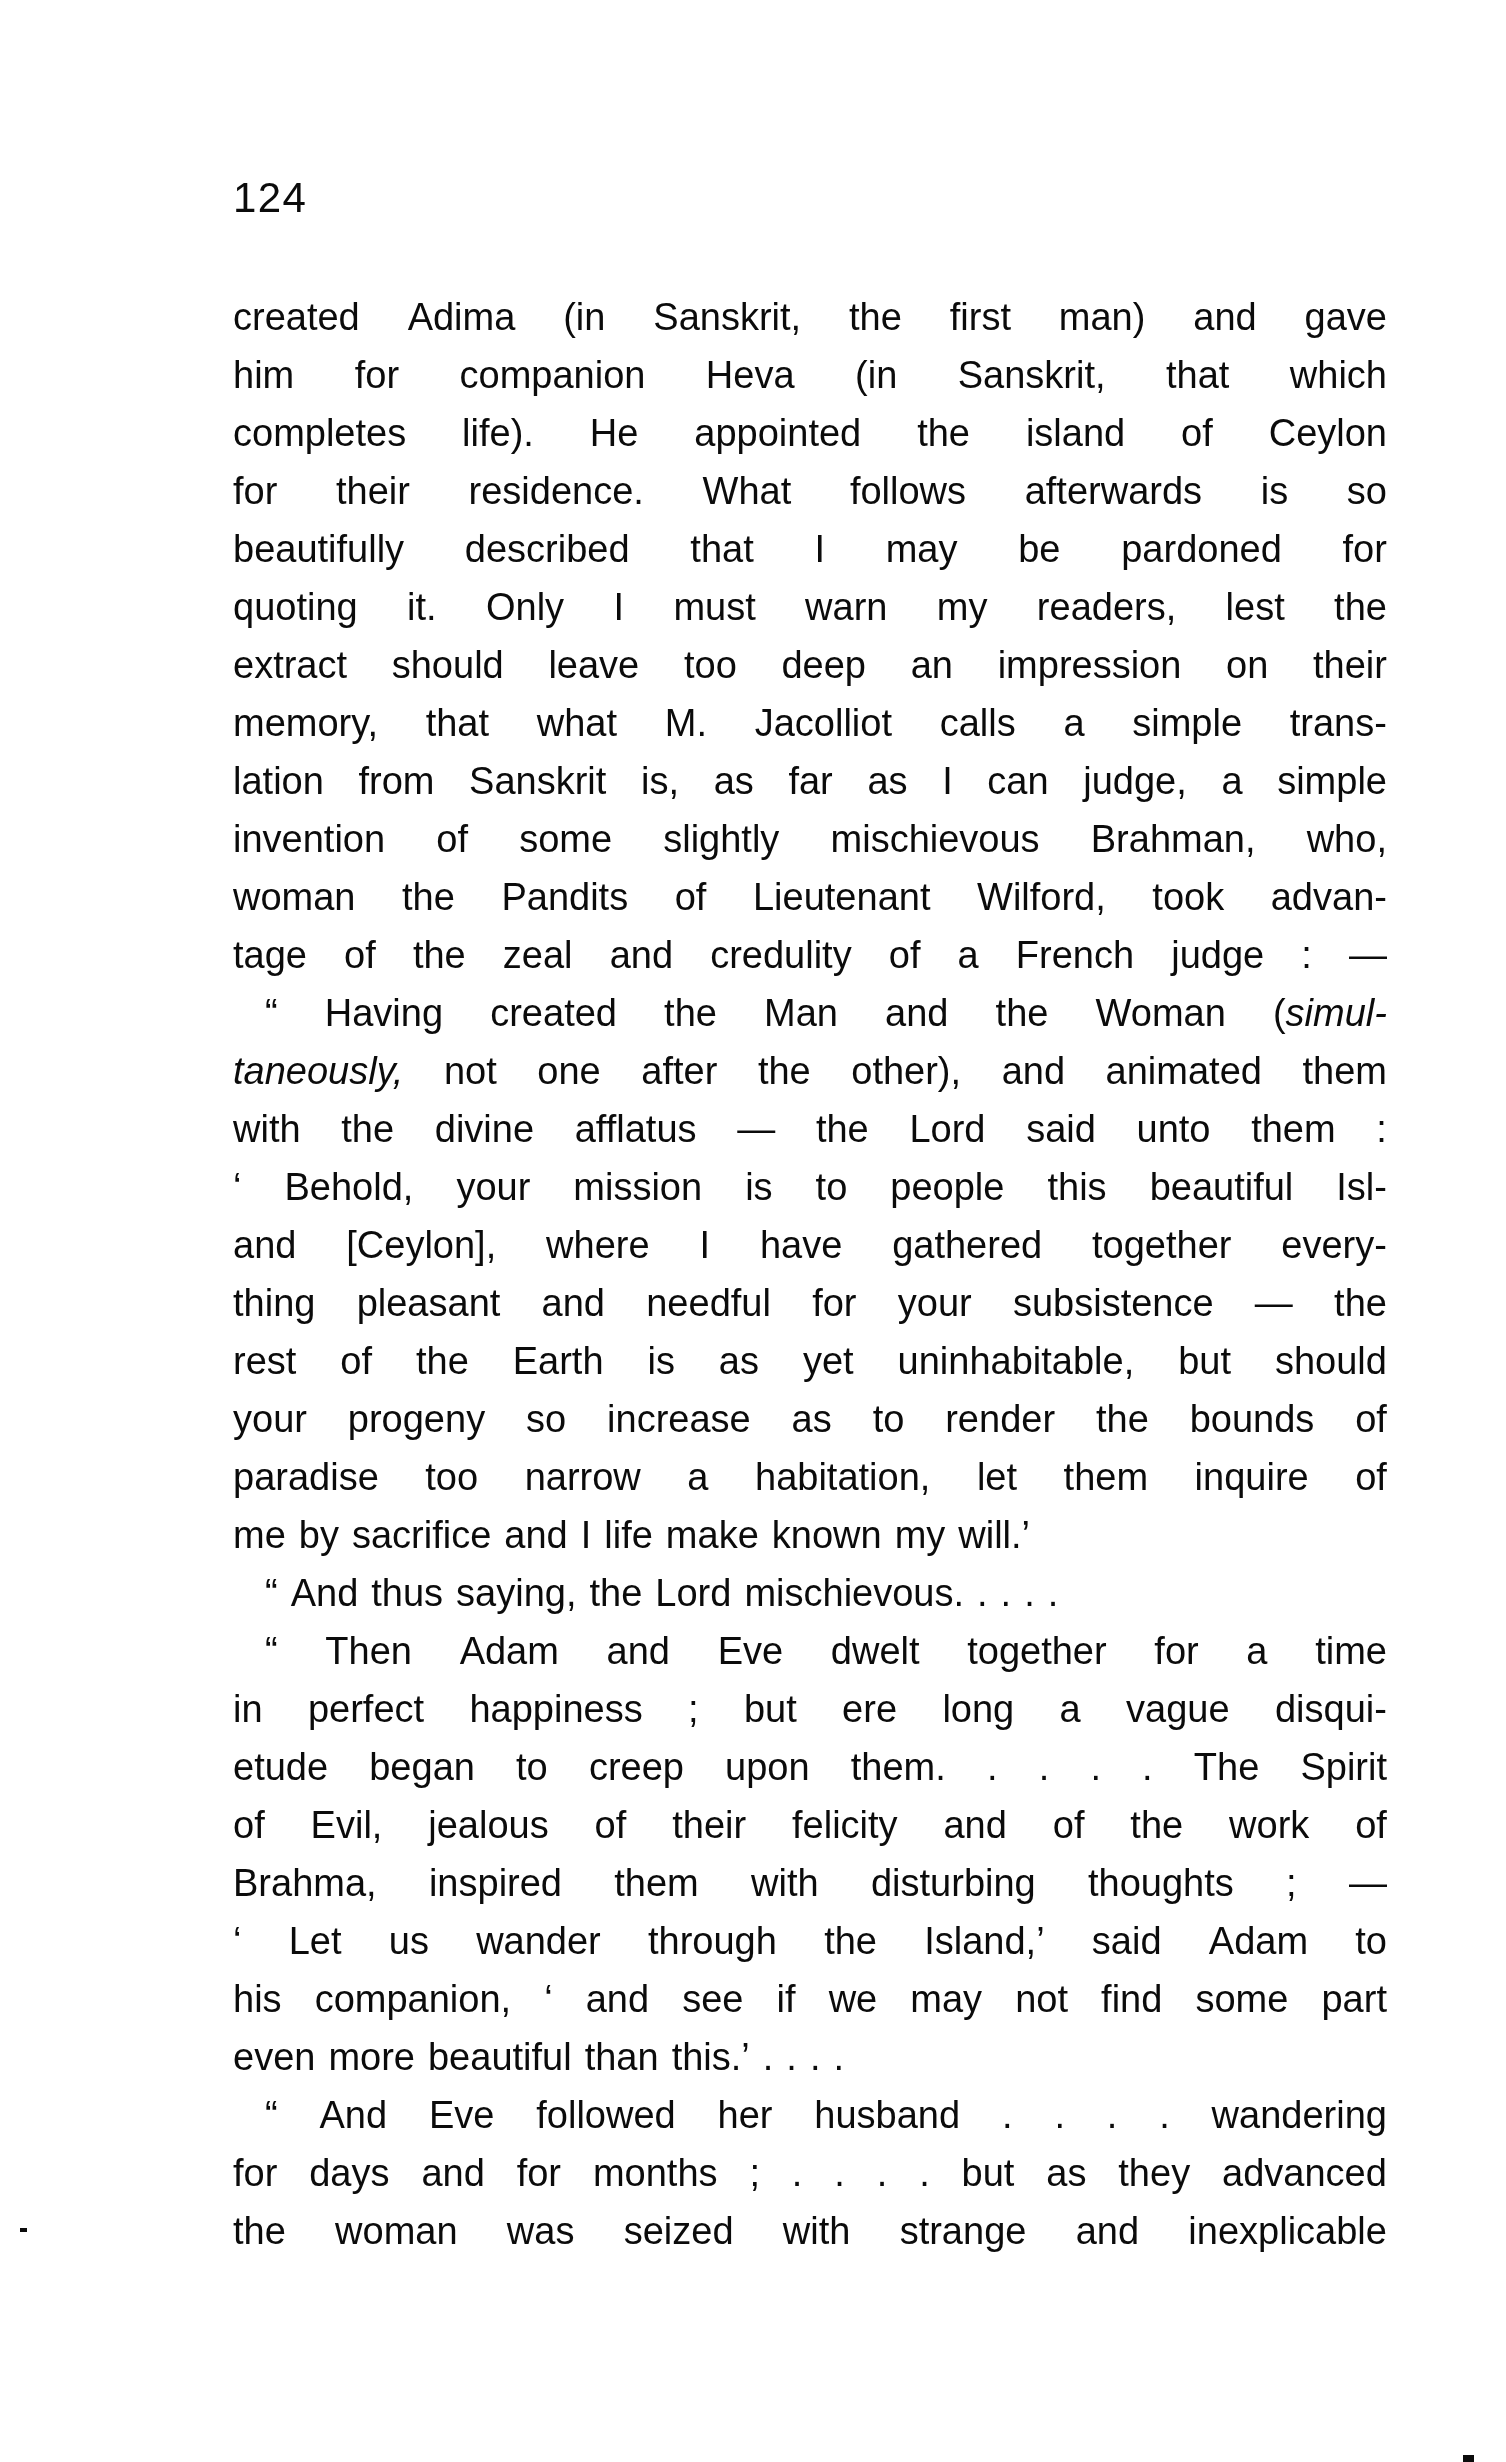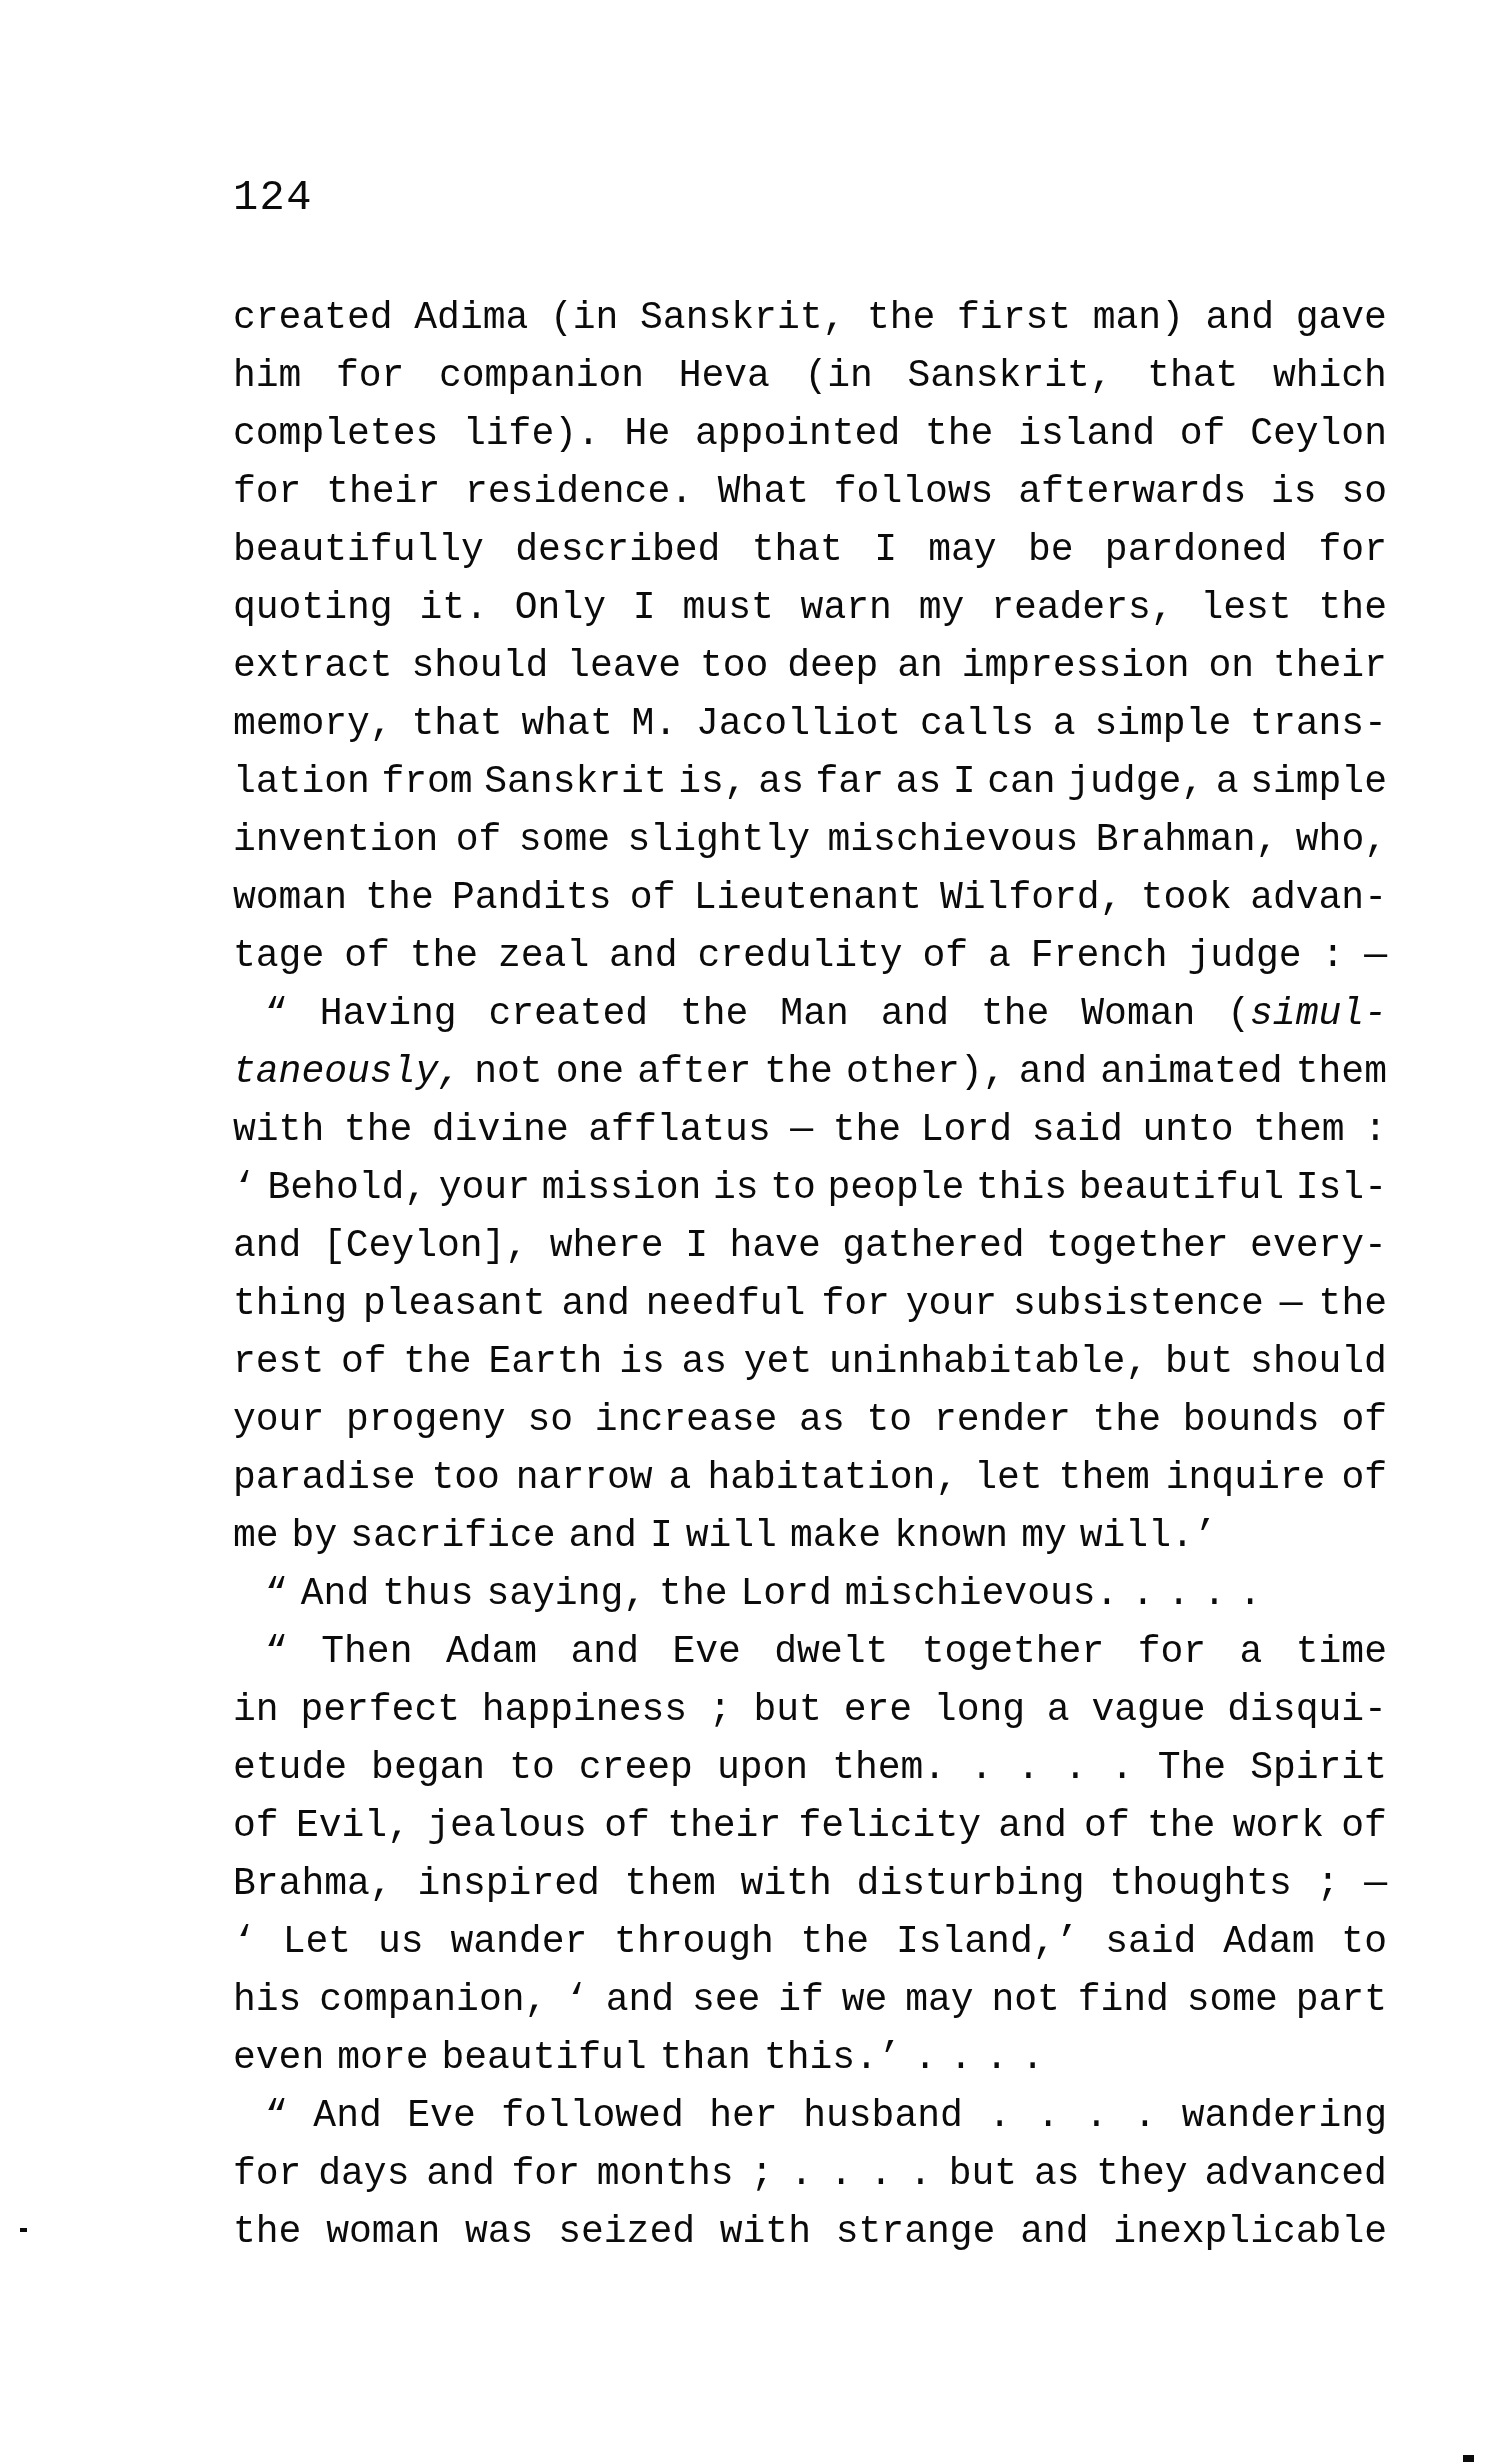--- a/index.html
+++ b/index.html
@@ -8,21 +8,21 @@
     width: 1506px;
     height: 2462px;
     background: #ffffff;
     overflow: hidden;
   }
   #page {
     position: relative;
     width: 1506px;
     height: 2462px;
     background: #ffffff;
-    font-family: Liberation Mono, monospace;
+    font-family: Liberation Sans, sans-serif;
     color: #0b0b0b;
   }
   
   #page-number {
     position: absolute;
     left: 233px;
     top: 177px;
     font-size: 42px;
     line-height: 42px;
     letter-spacing: 1.4px;
@@ -303,21 +303,21 @@
         <span class="w"><span>them</span></span>
         <span class="w"><span>inquire</span></span>
         <span class="w"><span>of</span></span>
       </div>
       <div class="line nj">
         <span class="w"><span>me</span></span>
         <span class="w"><span>by</span></span>
         <span class="w"><span>sacrifice</span></span>
         <span class="w"><span>and</span></span>
         <span class="w"><span>I</span></span>
-        <span class="w"><span>will</span></span>
+        <span class="w"><span>life</span></span>
         <span class="w"><span>make</span></span>
         <span class="w"><span>known</span></span>
         <span class="w"><span>my</span></span>
         <span class="w"><span>will.’</span></span>
       </div>
       <div class="line nj ind">
         <span class="w"><span>“</span></span>
         <span class="w"><span>And</span></span>
         <span class="w"><span>thus</span></span>
         <span class="w"><span>saying,</span></span>

